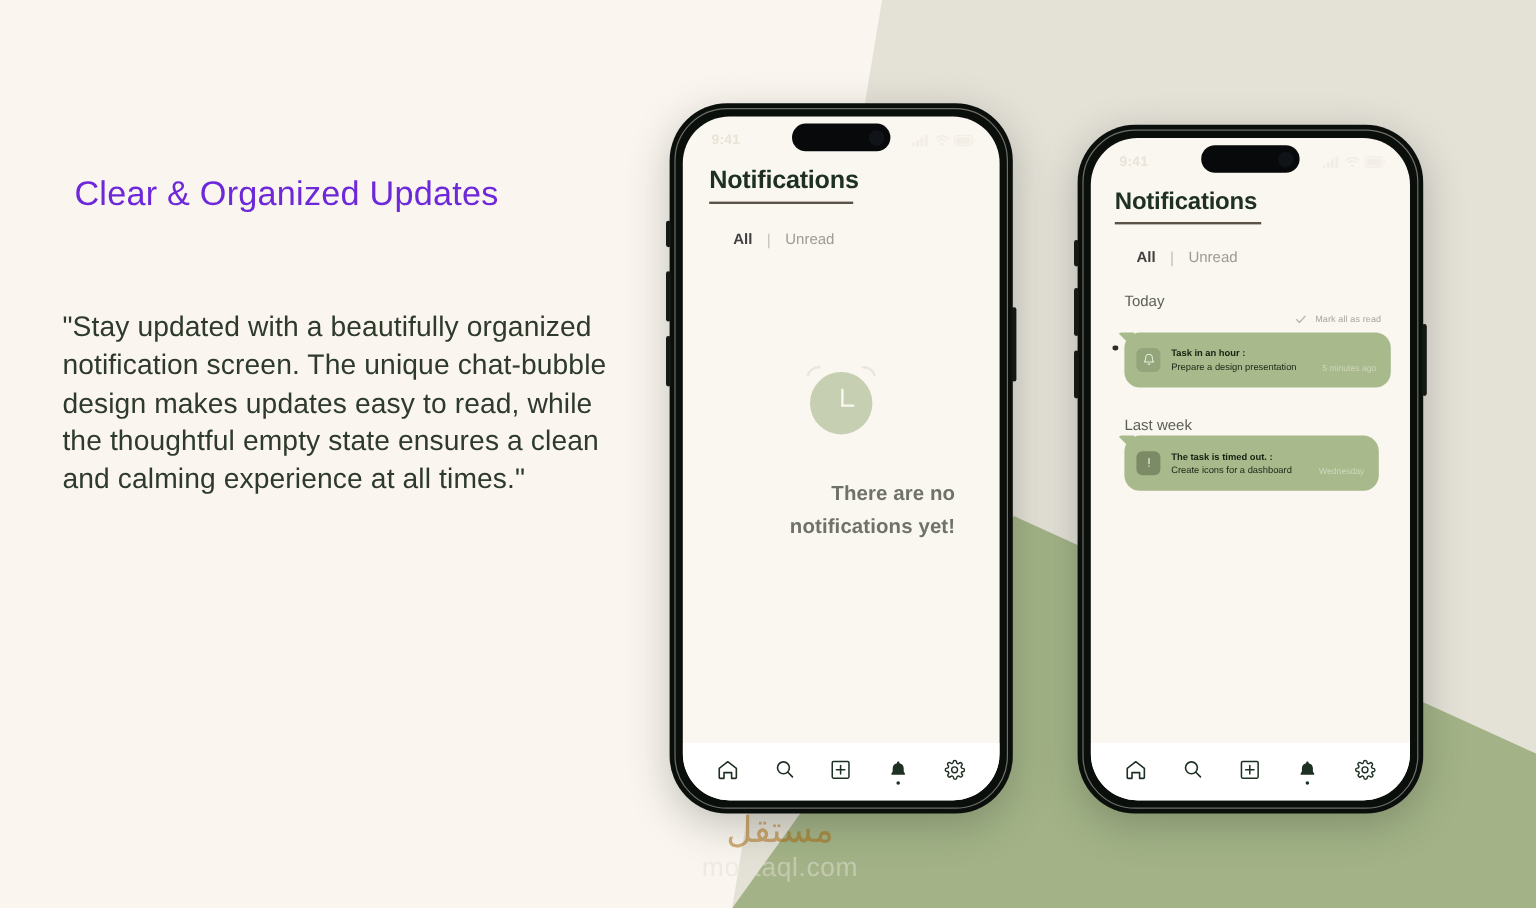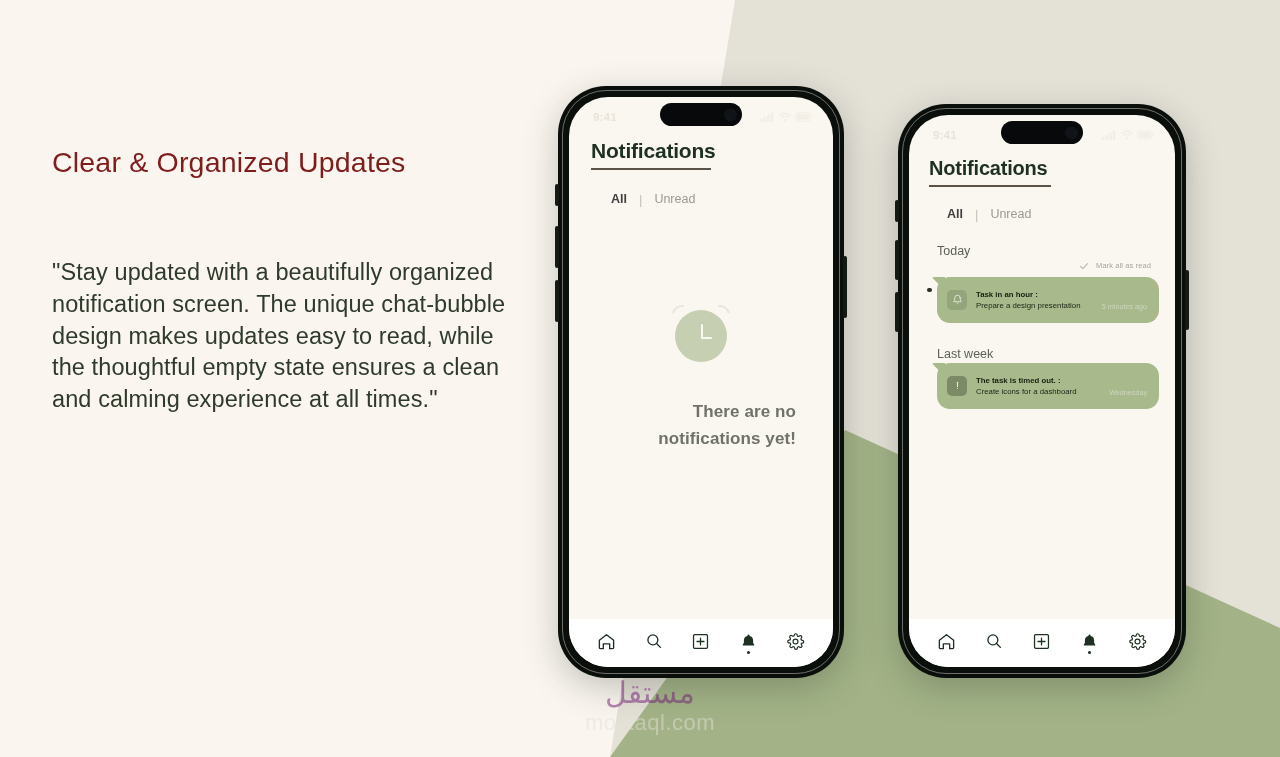--- a/index.html
+++ b/index.html
@@ -24,22 +24,23 @@
 
   
   .copy-col {
     position: absolute;
     left: 52px; top: 146px;
     width: 470px;
   }
   .headline {
     font-size: 28.5px;
     letter-spacing: .2px;
-    color: #7f1d1d;
+    color: #6d28d9;
     font-weight: 400;
+    margin-left: 10px;
   }
   .body-copy {
     margin-top: 78px;
     font-size: 23.5px;
     line-height: 31.8px;
     color: #2e3a2c;
     font-weight: 400;
     letter-spacing: .1px;
   }
 
@@ -223,21 +224,21 @@
   .bubble {
     position: relative;
     margin-left: 12px;
     background: #a8b98c;
     border-radius: 13px;
     padding: 11px 12px 11px 10px;
     display: flex; align-items: center;
     gap: 9px;
     min-height: 46px;
   }
-  .bubble.second { margin-left: 12px; margin-right: 0; }
+  .bubble.second { margin-left: 12px; margin-right: 10px; }
   .bubble-tail {
     position: absolute;
     left: -6px; top: 0;
     width: 14px; height: 14px;
     background: #a8b98c;
     clip-path: polygon(0 0, 100% 0, 100% 100%);
     border-top-left-radius: 4px;
   }
   .bubble-badge {
     flex: 0 0 auto;
@@ -300,21 +301,21 @@
   .watermark {
     position: absolute;
     left: 560px; top: 676px;
     width: 180px;
     text-align: center;
     pointer-events: none;
     opacity: .5;
   }
   .wm-ar {
     font-size: 30px;
-    color: #701a75;
+    color: #a16207;
     line-height: 34px;
     letter-spacing: 1px;
   }
   .wm-en {
     font-size: 22px;
     color: #e3e0d5;
     line-height: 26px;
     letter-spacing: .5px;
   }
 </style>

